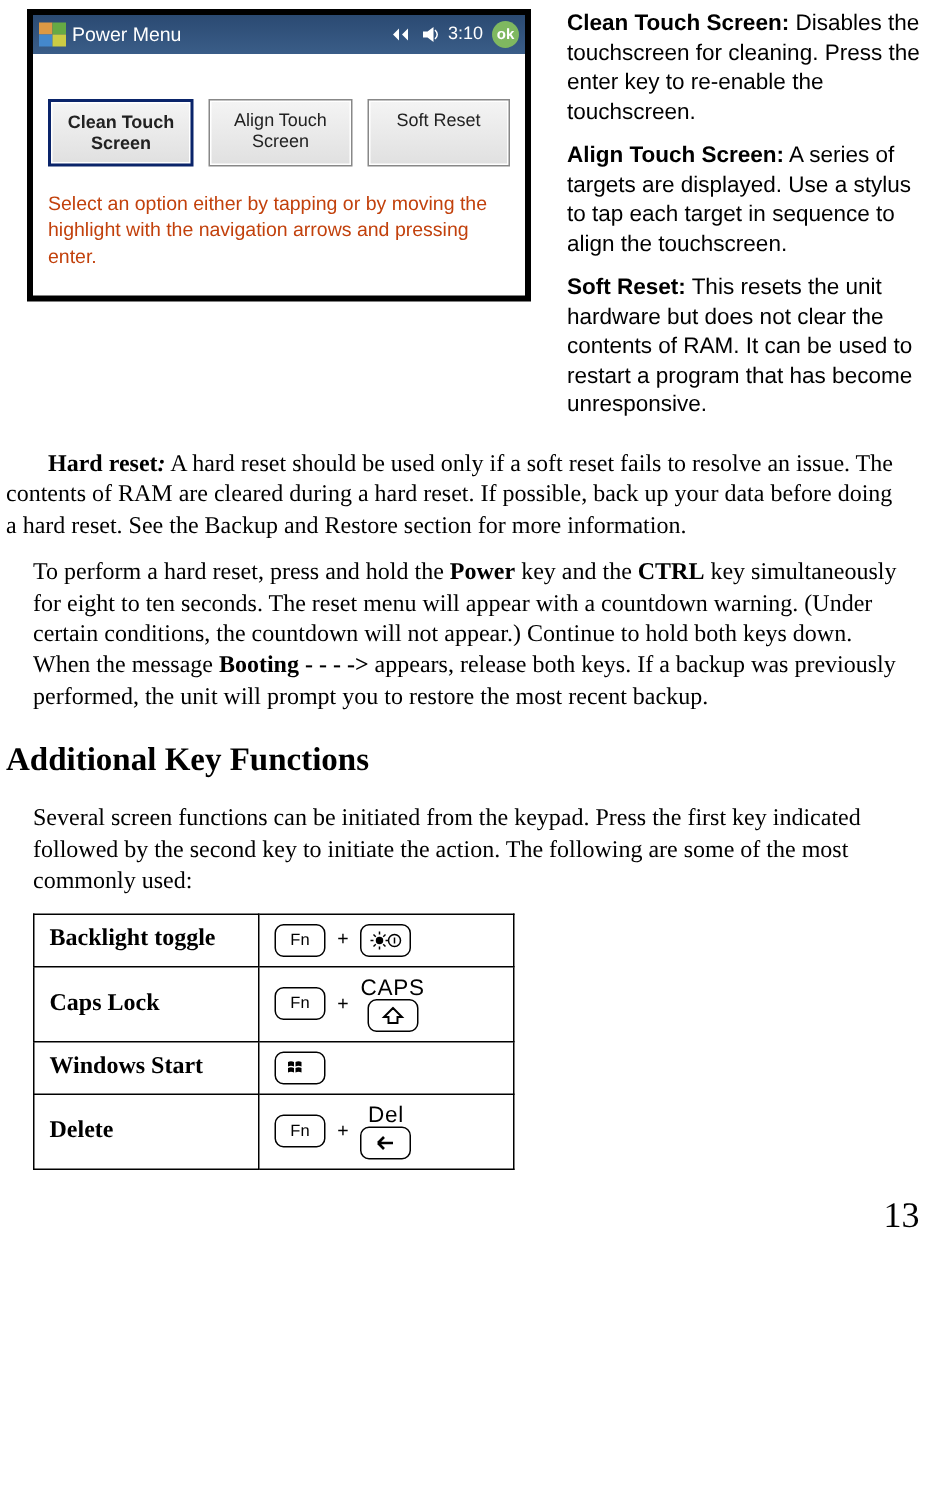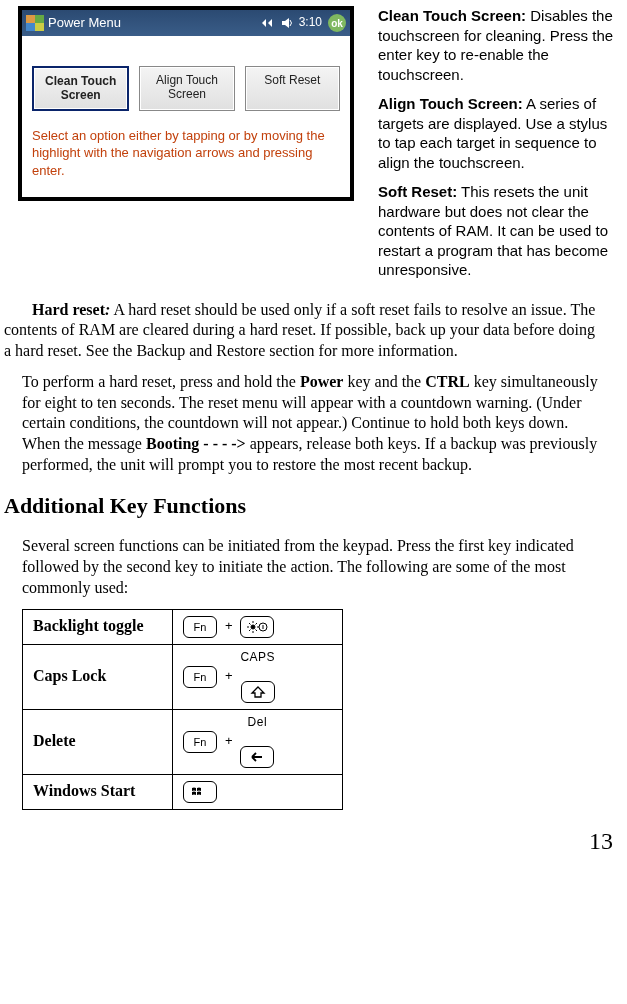--- a/index.html
+++ b/index.html
@@ -111,21 +111,21 @@
     border-radius:6px;
     font-size:11px;
     font-weight:normal;
     font-family:Arial,sans-serif;
     background:#fff;
     padding:0 4px;
     vertical-align:middle;
   }
   .keycap svg { display:block; }
   .keywrap { display:inline-flex; flex-direction:column; align-items:center; vertical-align:middle; }
-  .keywrap .over { font-size:12px; font-family:Arial,sans-serif; line-height:1; margin-bottom:18px; letter-spacing:0.5px; }
+  .keywrap .over { font-size:15px; font-family:Arial,sans-serif; line-height:1; margin-bottom:0; letter-spacing:0.5px; }
   .plus { padding: 0 4px; font-size:13px; vertical-align:middle; }
 
   .page-num {
     text-align: right;
     font-size: 24px;
     margin-top: 16px;
     padding-right: 6px;
   }
 </style>
 </head>
@@ -223,45 +223,45 @@
         <span class="over">CAPS</span>
         <span class="keycap">
           <svg width="18" height="12">
                 <path d="M9 1 L15 7 H12 V11 H6 V7 H3 Z" fill="none" stroke="#000" stroke-width="1.3"></path>
               </svg>
         </span>
       </span>
     </td>
   </tr>
   <tr>
-    <td class="label">Delete</td>
-    <td class="icons">
-      <span class="keycap">Fn</span>
-      <span class="plus">+</span>
-      <span class="keywrap">
-        <span class="over">Del</span>
-        <span class="keycap">
-          <svg width="18" height="12">
-                <path d="M14 6 L4 6 M4 6 L8 2 M4 6 L8 10" fill="none" stroke="#000" stroke-width="1.8"></path>
-              </svg>
-        </span>
-      </span>
-    </td>
-  </tr>
-  <tr>
     <td class="label">Windows Start</td>
     <td class="icons">
       <span class="keycap">
         <svg width="20" height="14">
               <g fill="#000">
                 <path d="M2 3 Q4 2 6 3 L6 6 Q4 5 2 6 Z"></path>
                 <path d="M7 3 Q9 2 11 3 L11 6 Q9 5 7 6 Z"></path>
                 <path d="M2 7 Q4 6 6 7 L6 10 Q4 9 2 10 Z"></path>
                 <path d="M7 7 Q9 6 11 7 L11 10 Q9 9 7 10 Z"></path>
               </g>
             </svg>
       </span>
     </td>
   </tr>
+  <tr>
+    <td class="label">Delete</td>
+    <td class="icons">
+      <span class="keycap">Fn</span>
+      <span class="plus">+</span>
+      <span class="keywrap">
+        <span class="over">Del</span>
+        <span class="keycap">
+          <svg width="18" height="12">
+                <path d="M14 6 L4 6 M4 6 L8 2 M4 6 L8 10" fill="none" stroke="#000" stroke-width="1.8"></path>
+              </svg>
+        </span>
+      </span>
+    </td>
+  </tr>
 </tbody>
   </table>
 
 <div class="page-num">13</div>
 
 </body></html>

